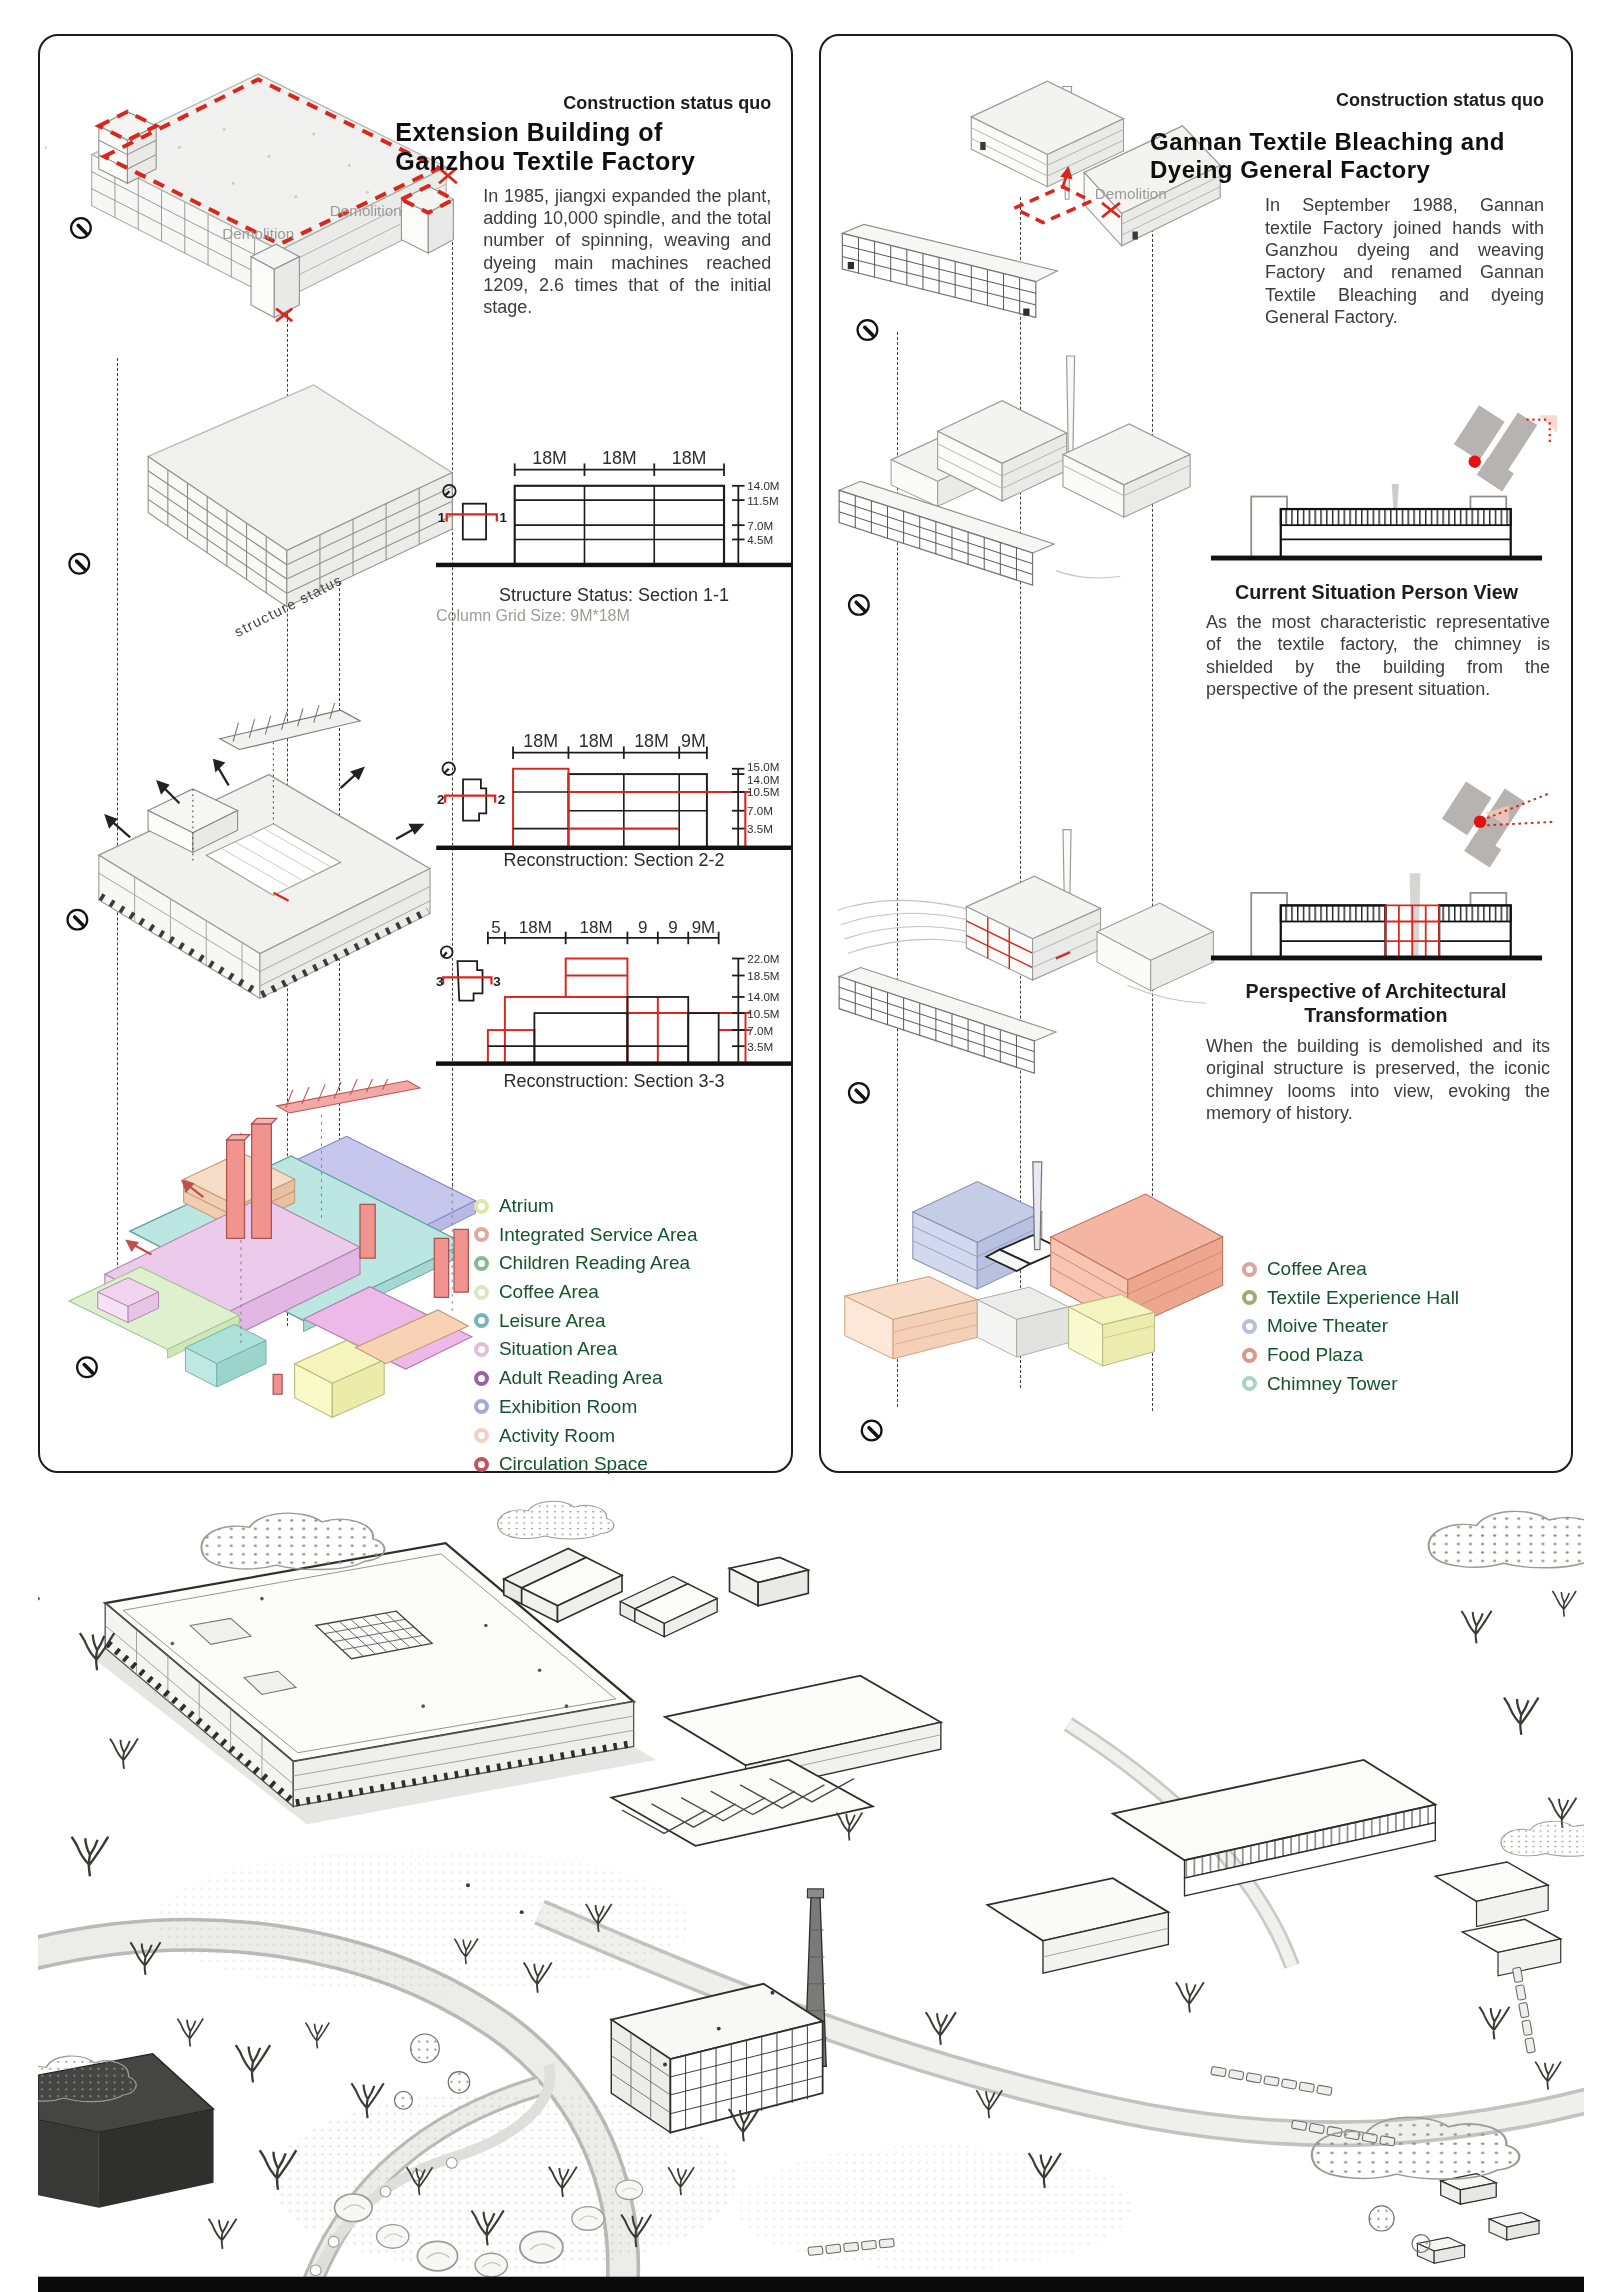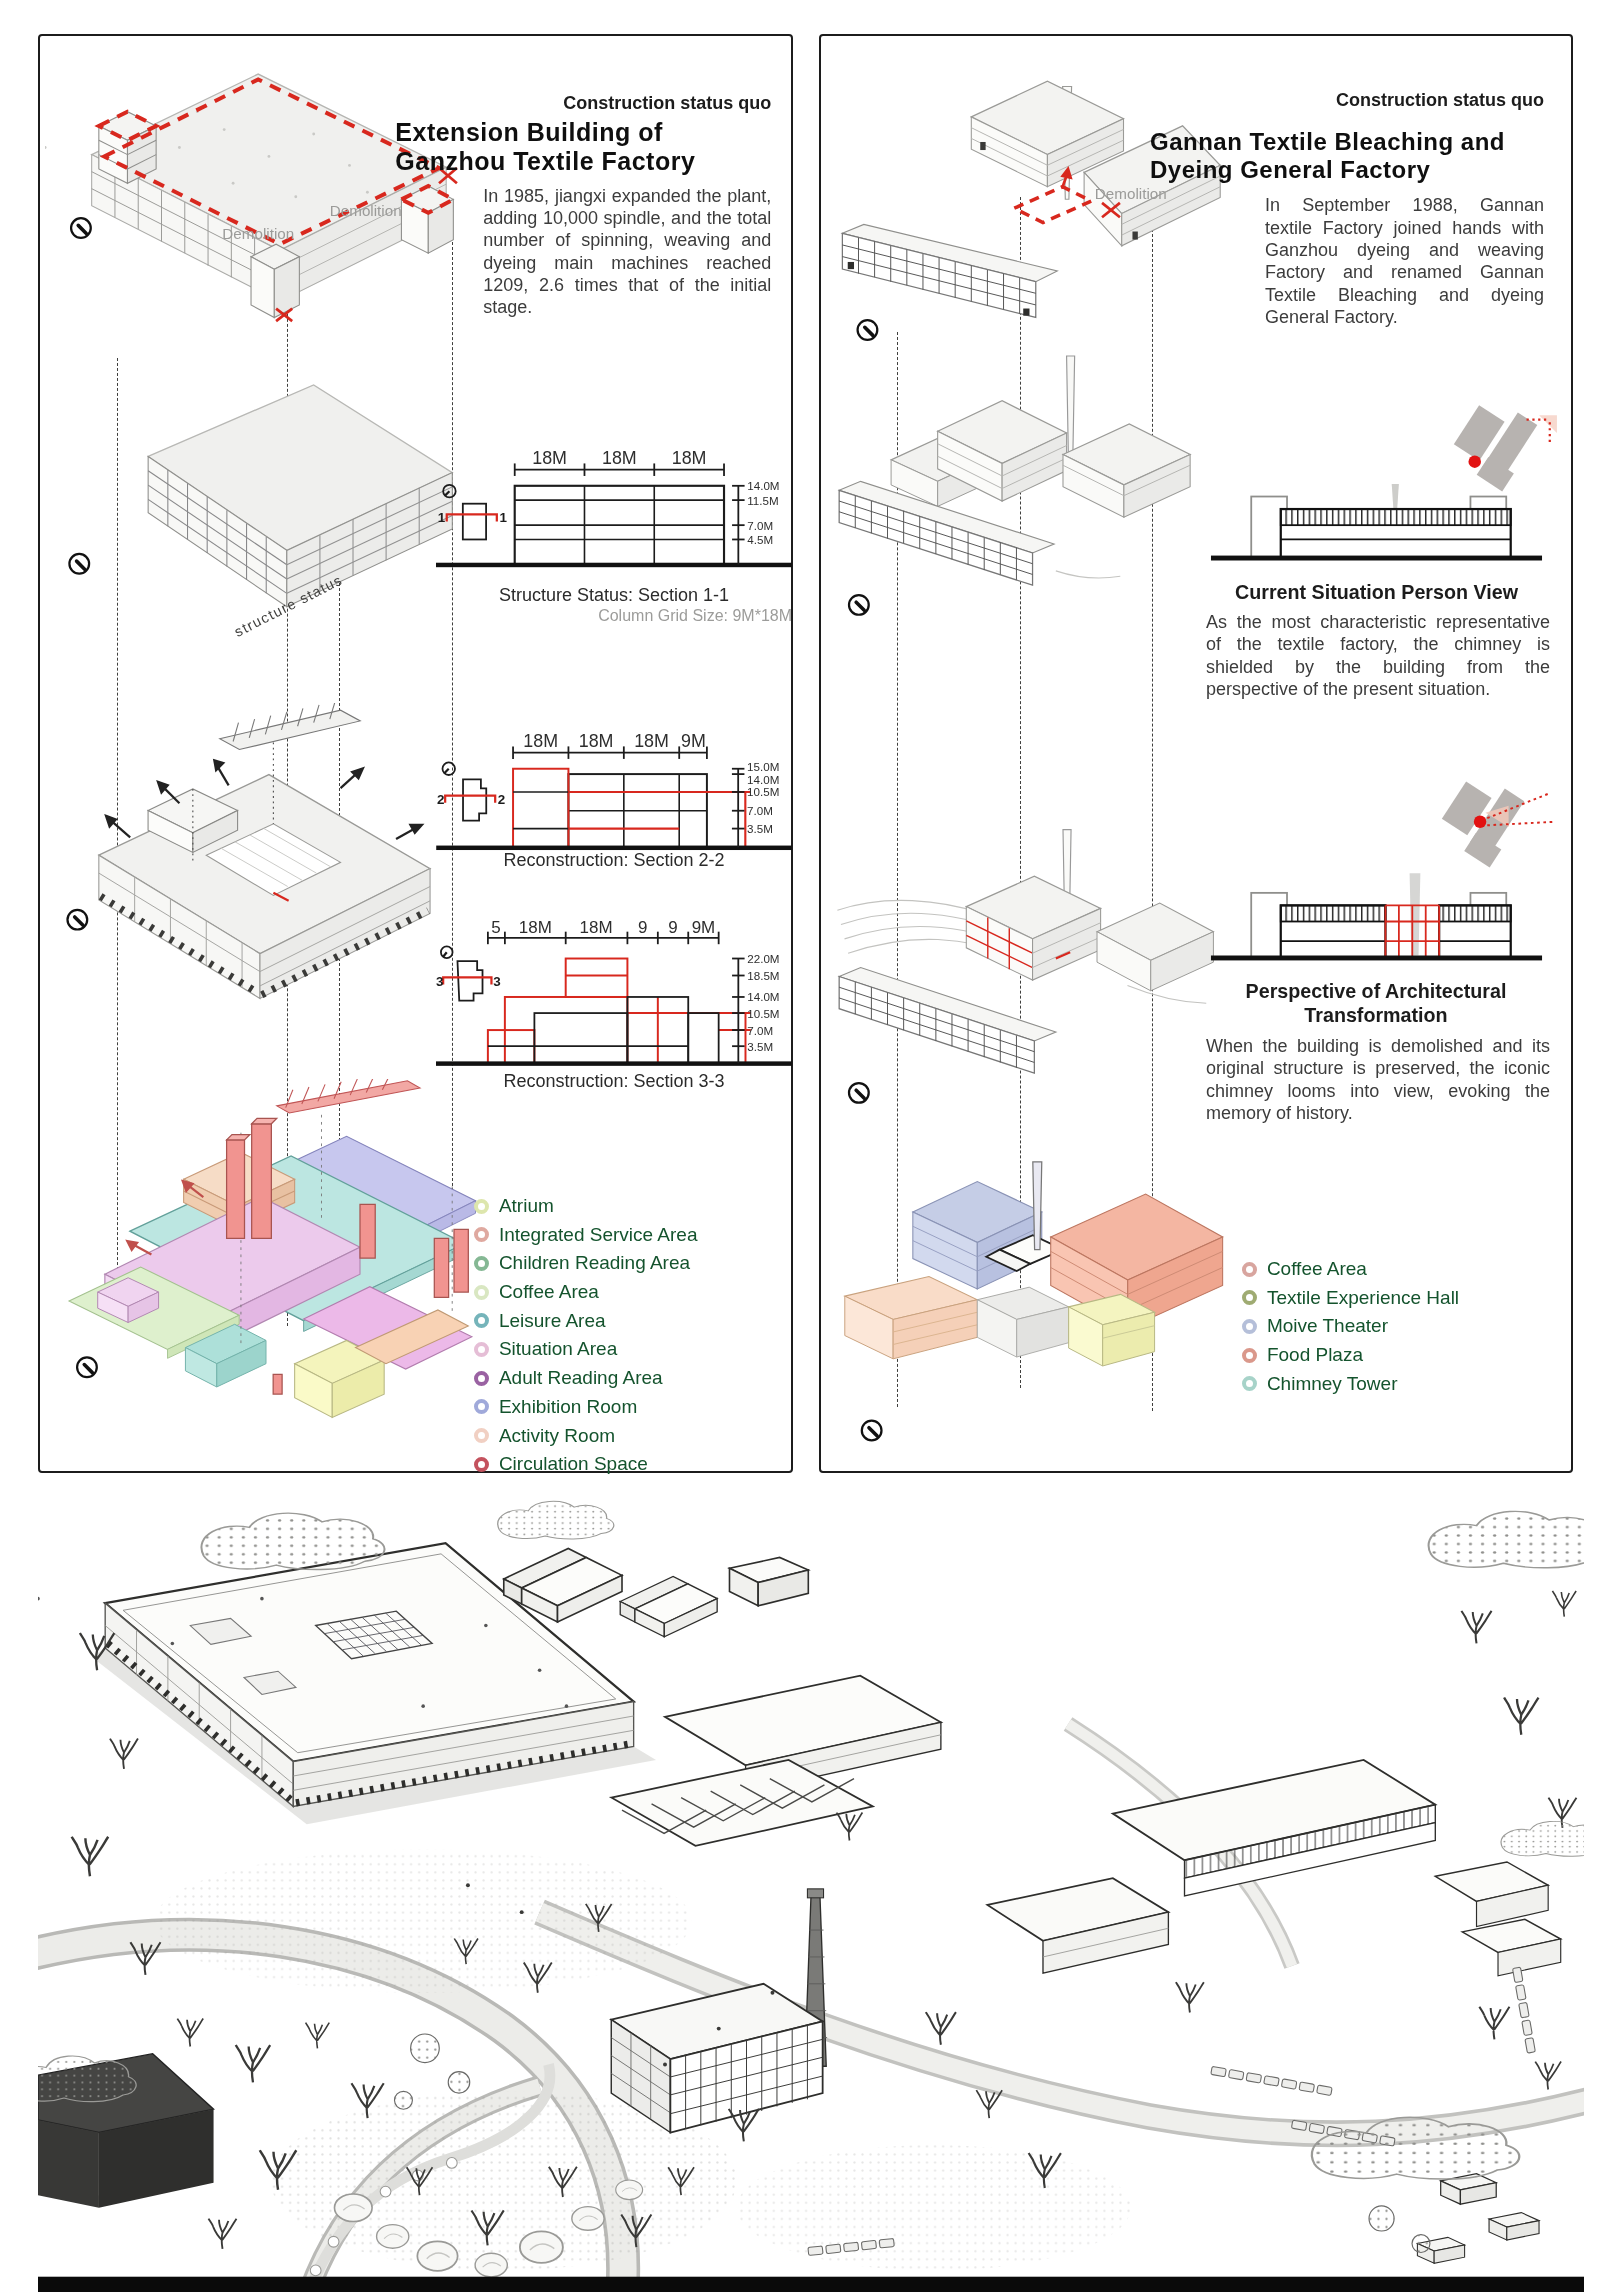--- a/index.html
+++ b/index.html
@@ -1,29 +1,29 @@
 <!DOCTYPE html>
 <html style="font-size:14.3px"><head>
 <meta charset="utf-8">
 <style>
 *{margin:0;padding:0;box-sizing:border-box}
 html,body{width:1621px;height:2293px}
 body{position:relative;background:#fff;font-family:"Liberation Sans",sans-serif;color:#333;overflow:hidden}
 .abs{position:absolute}
-.panel{position:absolute;top:34px;height:1439px;border:2.7px solid #1c1c1c;border-radius:4px;background:#fff}
+.panel{position:absolute;top:34px;height:1439px;border:2.7px solid #1c1c1c;border-radius:20px;background:#fff}
 #left-panel{left:38px;width:755px}
 #right-panel{left:819px;width:754px}
 .dash-v{position:absolute;width:0;border-left:1.8px dashed #3f3f3d;z-index:0}
 .z1{z-index:1}
 .z2{z-index:2}
 .eyebrow{font-weight:700;font-size:18px;color:#1c1c1c;text-align:right}
 .big-title{font-weight:700;font-size:25px;color:#0f0f0f;text-align:left;line-height:1.16;letter-spacing:0.5px}
 .body-text{font-size:18px;color:#3c3c3c;text-align:justify;line-height:1.24}
 .caption{font-size:18px;color:#2b2b2b;text-align:center;line-height:1.3}
-.subcaption{font-size:16px;color:#9c9c9a;text-align:right}
+.subcaption{font-size:16px;color:#9c9c9a;text-align:left}
 .h2{font-weight:700;font-size:19.7px;color:#1c1c1c;text-align:center;line-height:1.2}
 .legend{list-style:none}
 .legend li{display:flex;align-items:center;margin-bottom:6.7px;font-size:19px;color:#14532d;white-space:nowrap}
 .legend .ring{width:15px;height:15px;border-radius:50%;border:4px solid #ccc;margin-right:9.9px;flex:none}
 svg text{font-family:"Liberation Sans",sans-serif}
 .dim{font-size:20px;fill:#2e2e2e}
 .dims{font-size:19px;fill:#2e2e2e}
 .lvl{font-size:13px;fill:#2e2e2e}
 .demo{font-size:17px;fill:#9b9b99}
 .rot{font-size:16px;fill:#3f3f3d;letter-spacing:1.5px}

